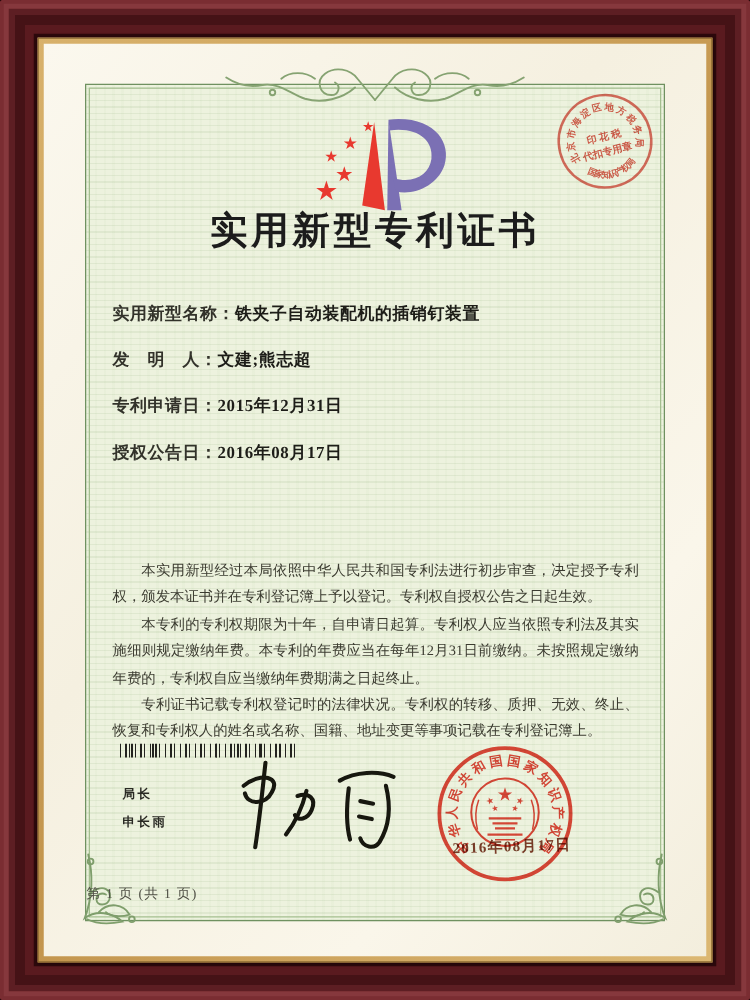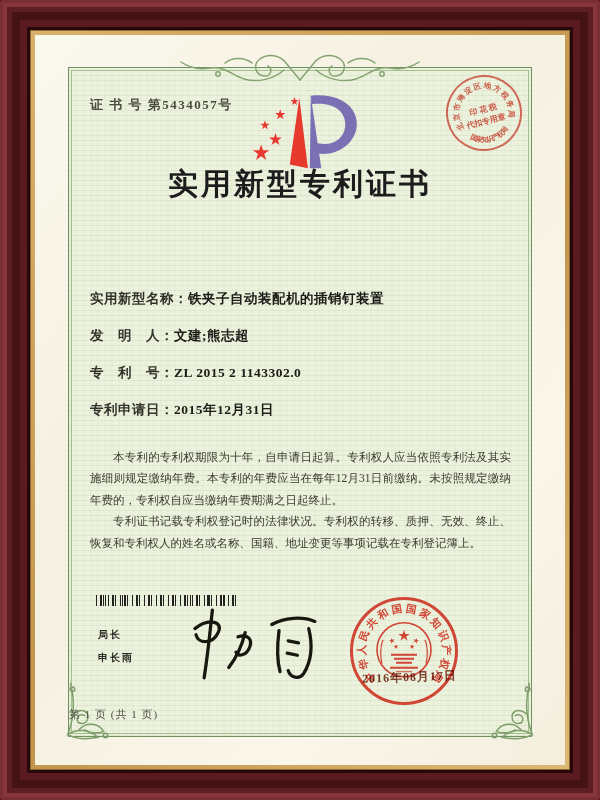--- a/index.html
+++ b/index.html
@@ -33,21 +33,21 @@
   .orn-corner.right{right:-5px;transform:scaleX(-1);}
 
   .cert-no{position:absolute;left:21px;top:28px;font-size:13px;font-weight:600;
     color:#4c4c40;letter-spacing:1.5px;}
 
   .logo{position:absolute;left:172px;top:22px;}
 
   .title{position:absolute;left:0;right:0;top:96px;margin:0;text-align:center;
     font-size:30px;font-weight:700;color:#1c1c1c;letter-spacing:3px;}
 
-  .fields{position:absolute;left:21px;top:174px;right:20px;margin-top:48px;}
+  .fields{position:absolute;left:21px;top:174px;right:20px;}
   .field{margin-bottom:19px;font-size:13.5px;font-weight:700;color:#23231d;
     letter-spacing:.5px;white-space:nowrap;}
   .field .lab{color:#32322a;}
   .field .val{color:#1d1d18;}
 
   .paras{position:absolute;left:21px;right:20px;top:379px;}
   .paras p{margin:0;font-size:11.5px;line-height:1.86;color:#3b3b30;
     text-indent:2em;text-align:justify;font-weight:500;}
 
   .barcode{position:absolute;left:27px;top:527px;width:142px;height:11px;
@@ -120,21 +120,20 @@
     <svg class="orn-corner right" width="66" height="66" viewBox="0 0 70 70">
       <g fill="none" stroke="#7f9e6c" stroke-width="1.6" stroke-linecap="round">
         <path d="M7,8 C11,24 11,44 4,62 C14,55 27,57 36,65 C26,67 14,67 6,63"></path>
         <path d="M10,40 C20,33 27,38 25,46 C23,52 14,52 14,46 C14,42 18,40 22,42"></path>
         <path d="M16,57 C24,48 37,50 42,59 C35,61 26,61 22,57"></path>
         <circle cx="9" cy="14" r="2.4"></circle>
         <circle cx="44" cy="63" r="2.4"></circle>
       </g>
     </svg>
 
-    <div class="cert-no">证 书 号 第5434057号</div>
 
     <div class="tax-stamp">
       <div class="ringwrap">
           <span style="position: absolute; left: 50%; top: 50%; font-size: 7.5px; font-weight: 700; transform: translate(-50%, -50%) rotate(-106deg) translateY(-27px) rotate(0deg);">北</span>
           <span style="position: absolute; left: 50%; top: 50%; font-size: 7.5px; font-weight: 700; transform: translate(-50%, -50%) rotate(-84.8deg) translateY(-27px) rotate(0deg);">京</span>
           <span style="position: absolute; left: 50%; top: 50%; font-size: 7.5px; font-weight: 700; transform: translate(-50%, -50%) rotate(-63.6deg) translateY(-27px) rotate(0deg);">市</span>
           <span style="position: absolute; left: 50%; top: 50%; font-size: 7.5px; font-weight: 700; transform: translate(-50%, -50%) rotate(-42.4deg) translateY(-27px) rotate(0deg);">海</span>
           <span style="position: absolute; left: 50%; top: 50%; font-size: 7.5px; font-weight: 700; transform: translate(-50%, -50%) rotate(-21.2deg) translateY(-27px) rotate(0deg);">淀</span>
           <span style="position: absolute; left: 50%; top: 50%; font-size: 7.5px; font-weight: 700; transform: translate(-50%, -50%) rotate(0deg) translateY(-27px) rotate(0deg);">区</span>
           <span style="position: absolute; left: 50%; top: 50%; font-size: 7.5px; font-weight: 700; transform: translate(-50%, -50%) rotate(21.2deg) translateY(-27px) rotate(0deg);">地</span>
@@ -172,28 +171,29 @@
     <h1 class="title">实用新型专利证书</h1>
 
     <div class="fields">
       <div class="field">
         <span class="lab">实用新型名称：</span><span class="val">铁夹子自动装配机的插销钉装置</span>
       </div>
       <div class="field">
         <span class="lab">发　明　人：</span><span class="val">文建;熊志超</span>
       </div>
       <div class="field">
-        <span class="lab">专　利　号：</span><span class="val">ZL 2015 2 1143302.0</span>
-      </div>
-      <div class="field">
         <span class="lab">专利申请日：</span><span class="val">2015年12月31日</span>
       </div>
+      <div class="field">
+        <span class="lab">授权公告日：</span><span class="val">2016年08月17日</span>
+      </div>
     </div>
 
     <div class="paras">
+      <p>本实用新型经过本局依照中华人民共和国专利法进行初步审查，决定授予专利权，颁发本证书并在专利登记簿上予以登记。专利权自授权公告之日起生效。</p>
       <p>本专利的专利权期限为十年，自申请日起算。专利权人应当依照专利法及其实施细则规定缴纳年费。本专利的年费应当在每年12月31日前缴纳。未按照规定缴纳年费的，专利权自应当缴纳年费期满之日起终止。</p>
       <p>专利证书记载专利权登记时的法律状况。专利权的转移、质押、无效、终止、恢复和专利权人的姓名或名称、国籍、地址变更等事项记载在专利登记簿上。</p>
     </div>
 
     <div class="barcode"></div>
 
     <div class="signer">
       <div>局长</div>
       <div class="name">申长雨</div>
     </div>

